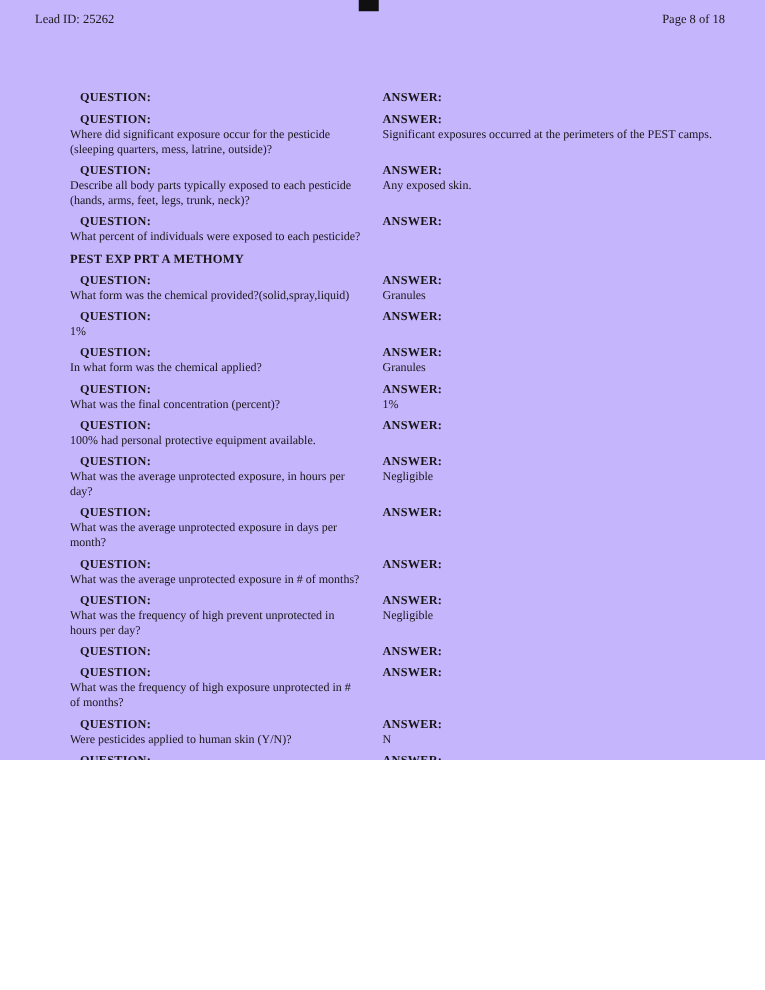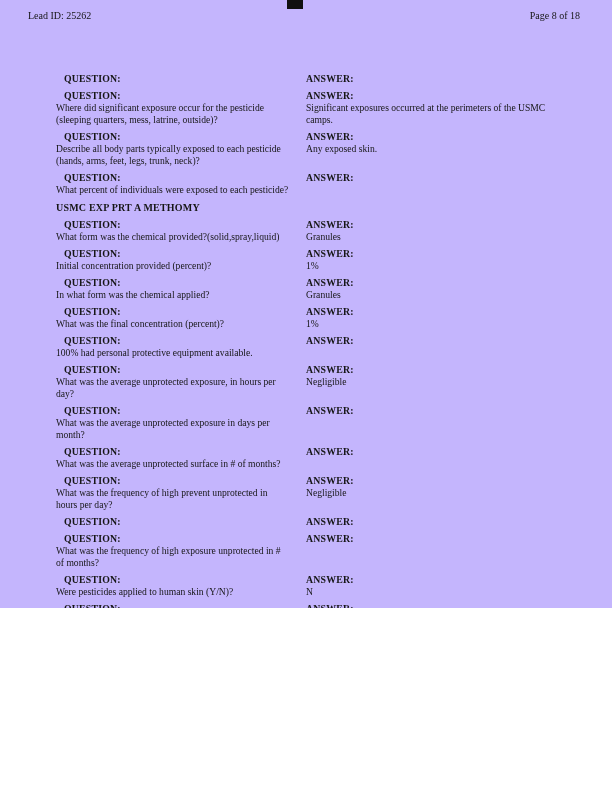--- a/index.html
+++ b/index.html
@@ -51,21 +51,21 @@
       </div>
     </div>
 
     <div class="qa">
       <div class="row">
         <div class="col-q label">QUESTION:</div>
         <div class="col-a label">ANSWER:</div>
       </div>
       <div class="row">
         <div class="col-q qtext">Where did significant exposure occur for the pesticide (sleeping quarters, mess, latrine, outside)?</div>
-        <div class="col-a atext">Significant exposures occurred at the perimeters of the USMC camps.</div>
+        <div class="col-a atext">Significant exposures occurred at the perimeters of the PEST camps.</div>
       </div>
     </div>
 
     <div class="qa">
       <div class="row">
         <div class="col-q label">QUESTION:</div>
         <div class="col-a label">ANSWER:</div>
       </div>
       <div class="row">
         <div class="col-q qtext">Describe all body parts typically exposed to each pesticide (hands, arms, feet, legs, trunk, neck)?</div>
@@ -77,40 +77,39 @@
       <div class="row">
         <div class="col-q label">QUESTION:</div>
         <div class="col-a label">ANSWER:</div>
       </div>
       <div class="row">
         <div class="col-q qtext">What percent of individuals were exposed to each pesticide?</div>
         <div class="col-a atext"></div>
       </div>
     </div>
 
-    <div class="section-title">USMC EXP PRT A METHOMY</div>
+    <div class="section-title">PEST EXP PRT A METHOMY</div>
 
     <div class="qa">
       <div class="row">
         <div class="col-q label">QUESTION:</div>
         <div class="col-a label">ANSWER:</div>
       </div>
       <div class="row">
         <div class="col-q qtext">What form was the chemical provided?(solid,spray,liquid)</div>
         <div class="col-a atext">Granules</div>
       </div>
     </div>
 
     <div class="qa">
       <div class="row">
         <div class="col-q label">QUESTION:</div>
         <div class="col-a label">ANSWER:</div>
       </div>
       <div class="row">
-        <div class="col-q qtext">Initial concentration provided (percent)?</div>
         <div class="col-a atext">1%</div>
       </div>
     </div>
 
     <div class="qa">
       <div class="row">
         <div class="col-q label">QUESTION:</div>
         <div class="col-a label">ANSWER:</div>
       </div>
       <div class="row">
@@ -161,21 +160,21 @@
         <div class="col-a atext"></div>
       </div>
     </div>
 
     <div class="qa">
       <div class="row">
         <div class="col-q label">QUESTION:</div>
         <div class="col-a label">ANSWER:</div>
       </div>
       <div class="row">
-        <div class="col-q qtext">What was the average unprotected surface in # of months?</div>
+        <div class="col-q qtext">What was the average unprotected exposure in # of months?</div>
         <div class="col-a atext"></div>
       </div>
     </div>
 
     <div class="qa">
       <div class="row">
         <div class="col-q label">QUESTION:</div>
         <div class="col-a label">ANSWER:</div>
       </div>
       <div class="row">

